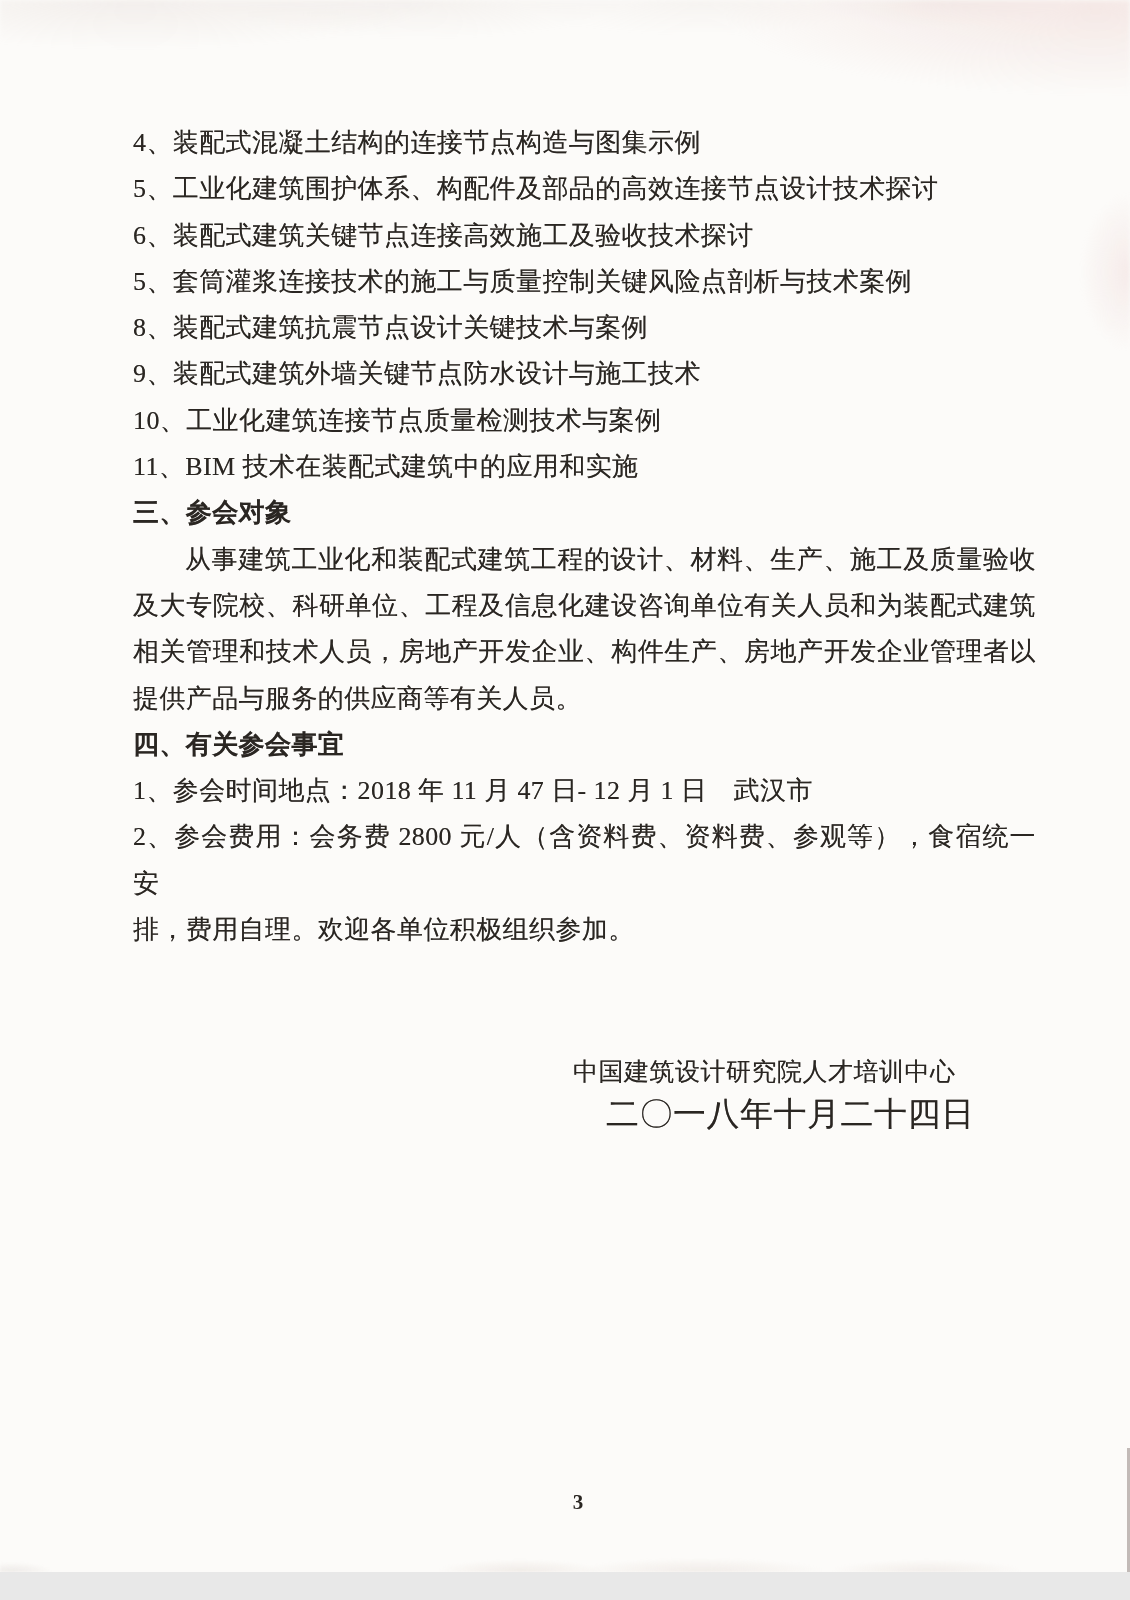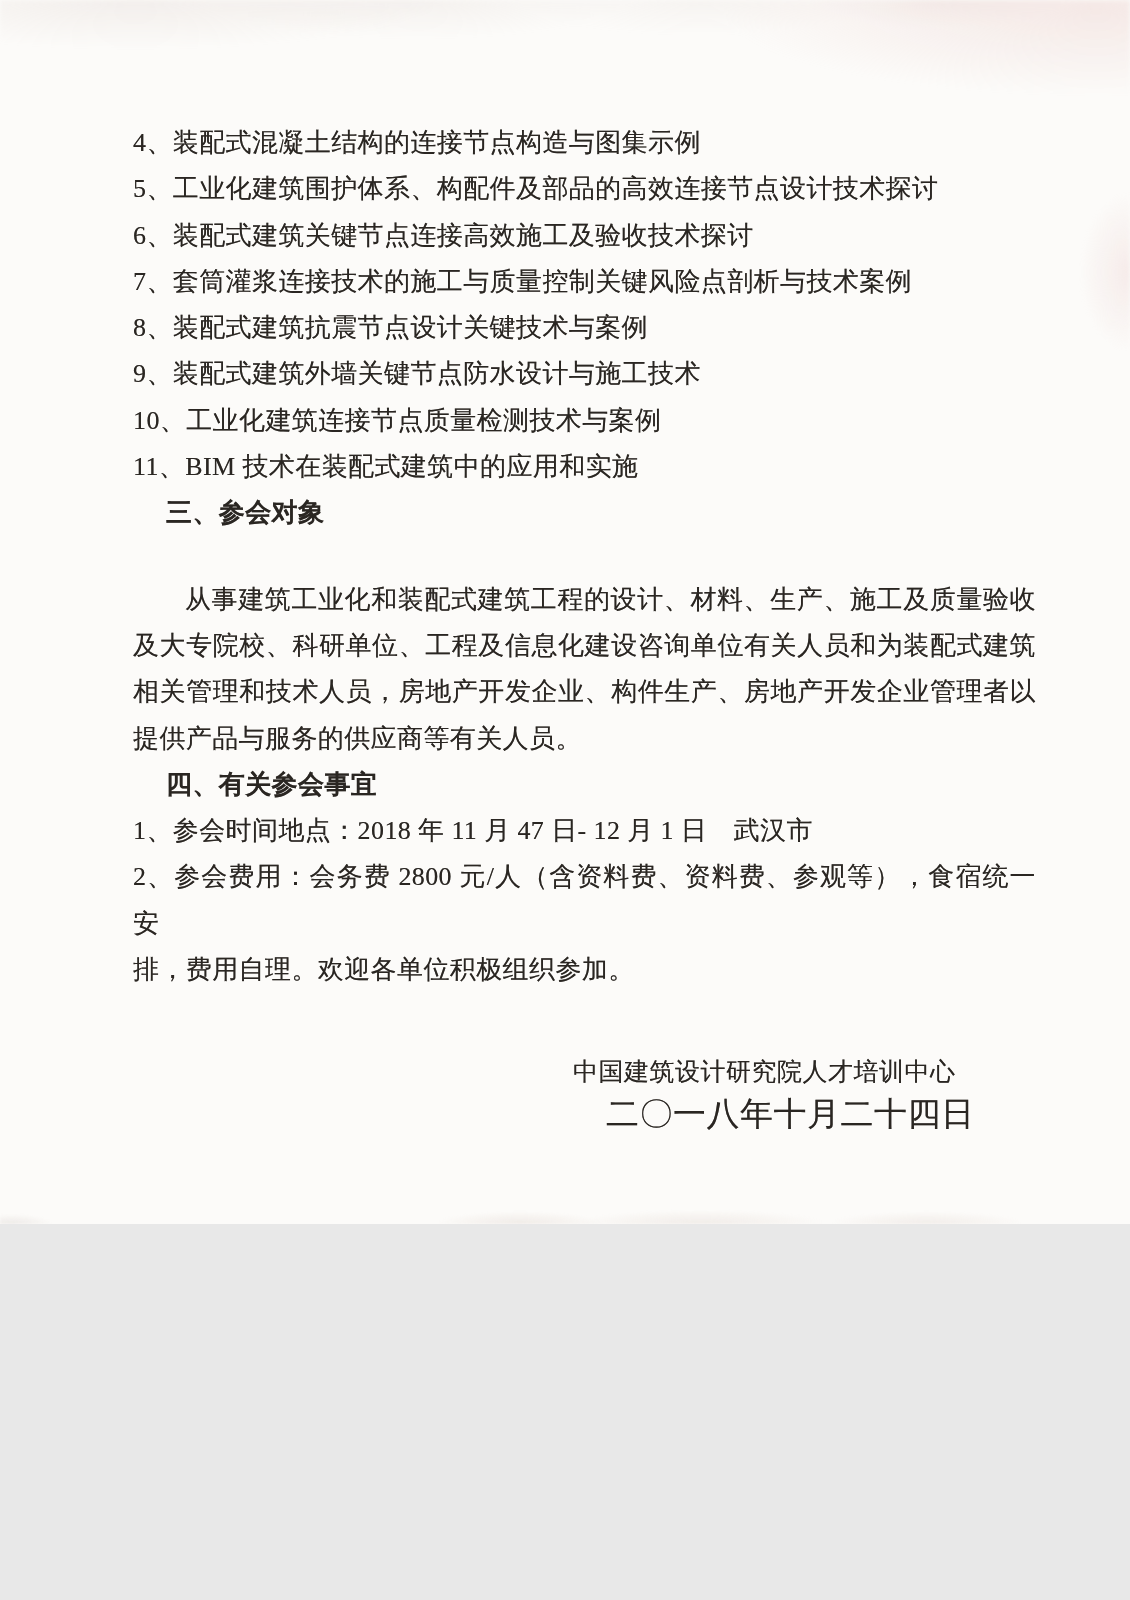--- a/index.html
+++ b/index.html
@@ -3,21 +3,21 @@
 <meta charset="utf-8">
 <style>
   html, body {
     margin: 0;
     padding: 0;
     background: #e8e8e8;
   }
   .page {
     position: relative;
     width: 1130px;
-    height: 1224px;
+    height: 1572px;
     margin: 0 auto;
     background: #fcfbf9;
     overflow: hidden;
     font-family: "Liberation Serif", "DejaVu Serif", serif;
     color: #2a2622;
   }
   
   .artifact-top {
     position: absolute;
     top: 0; left: 0;
@@ -70,22 +70,22 @@
     line-height: 46.3px;
     letter-spacing: 0.4px;
     text-shadow: 0 0 0.6px rgba(42,38,34,0.55);
   }
   .line { white-space: nowrap; }
   .stretch {
     text-align: justify;
     text-align-last: justify;
     white-space: normal;
   }
-  .heading { font-weight: 700; margin-left: 33px; }
-  .indent { text-indent: 2em; margin-top: 40px; }
+  .heading { font-weight: 700; }
+  .indent { text-indent: 2em; }
   .signature-org {
     position: absolute;
     left: 573px; top: 1049px;
     font-size: 25px;
     line-height: 46px;
     letter-spacing: 0.5px;
     text-shadow: 0 0 0.6px rgba(42,38,34,0.55);
   }
   .signature-date {
     position: absolute;
@@ -112,21 +112,21 @@
   <div class="artifact-top"></div>
   <div class="artifact-right"></div>
   <div class="artifact-bottom"></div>
   <div class="edge-line"></div>
 
   <div class="content">
 
     <div class="line">4、装配式混凝土结构的连接节点构造与图集示例</div>
     <div class="line">5、工业化建筑围护体系、构配件及部品的高效连接节点设计技术探讨</div>
     <div class="line">6、装配式建筑关键节点连接高效施工及验收技术探讨</div>
-    <div class="line">7、套筒灌浆连接技术的施工与质量控制关键风险点剖析与技术案例</div>
+    <div class="line">5、套筒灌浆连接技术的施工与质量控制关键风险点剖析与技术案例</div>
     <div class="line">8、装配式建筑抗震节点设计关键技术与案例</div>
     <div class="line">9、装配式建筑外墙关键节点防水设计与施工技术</div>
     <div class="line">10、工业化建筑连接节点质量检测技术与案例</div>
     <div class="line">11、BIM 技术在装配式建筑中的应用和实施</div>
 
     <div class="line heading">三、参会对象</div>
 
     <div>
       <div class="stretch indent">从事建筑工业化和装配式建筑工程的设计、材料、生产、施工及质量验收</div>
       <div class="stretch">及大专院校、科研单位、工程及信息化建设咨询单位有关人员和为装配式建筑</div>

